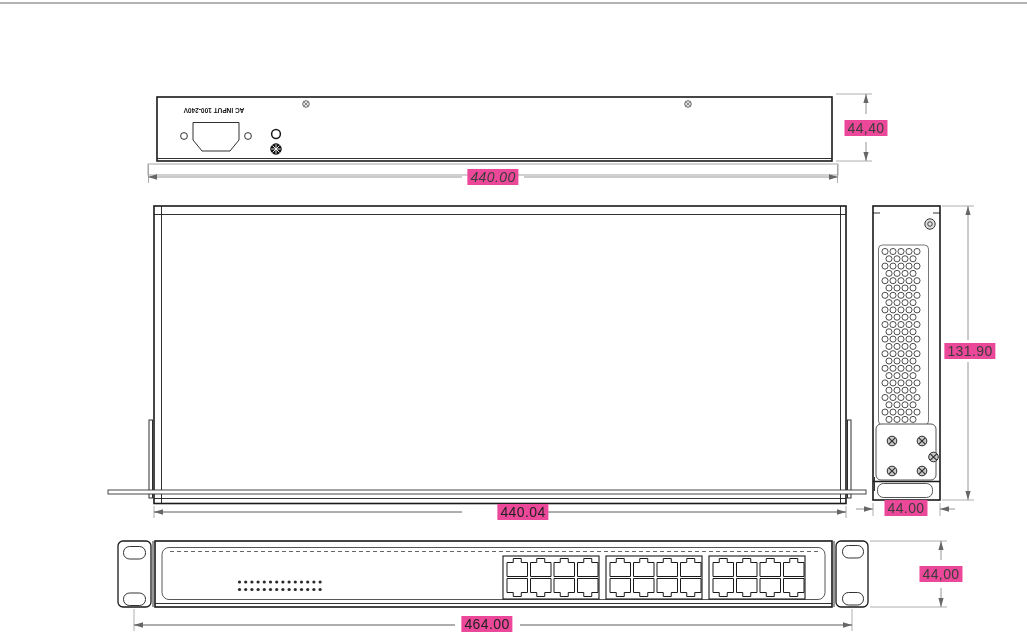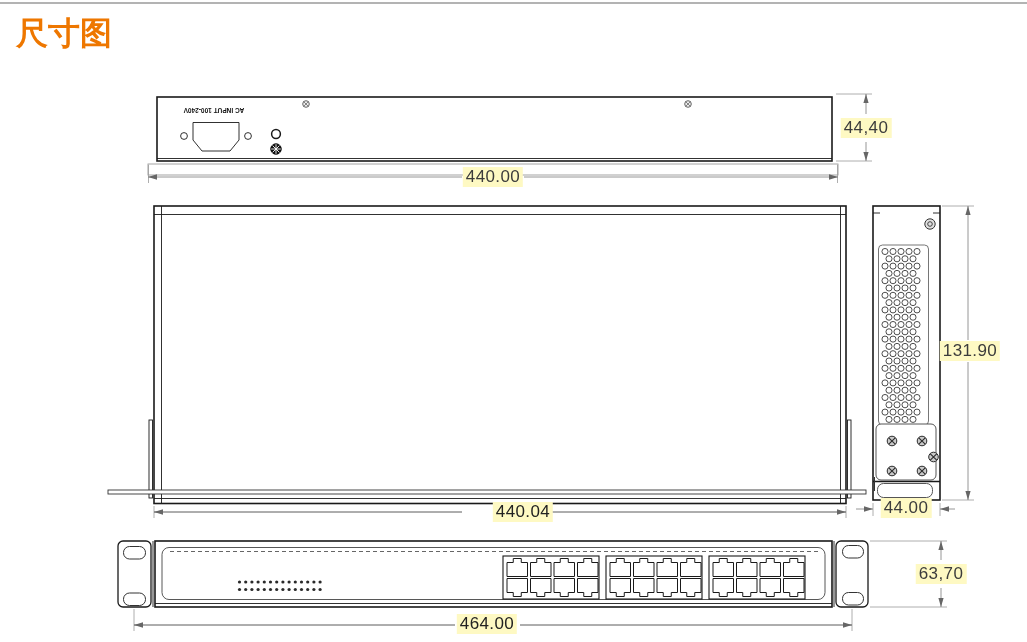--- a/index.html
+++ b/index.html
@@ -9,39 +9,38 @@
   .page-title{position:absolute;left:16px;top:16px;font-family:"DejaVu Sans",sans-serif;
               font-size:32px;font-weight:bold;color:#ee7700;line-height:1.1;}
   svg{position:absolute;left:0;top:0;}
   .outline{fill:#fff;stroke:#1a1a1a;stroke-width:1.6;}
   .inner{fill:none;stroke:#1a1a1a;stroke-width:0.9;}
   .lightbox{fill:#fff;stroke:#9a9a9a;stroke-width:0.9;}
   .ext{stroke:#9a9a9a;stroke-width:0.8;fill:none;}
   .dim{stroke:#8a8a8a;stroke-width:0.9;fill:none;}
   .dimd{stroke:#4a4a4a;stroke-width:0.9;fill:none;}
   .arr{fill:#666;stroke:none;}
-  .dimlabel{position:absolute;transform:translate(-50%,-50%);background:#fef9c3;padding:0 3px;
-            font-size:17px;color:#3c3c3c;letter-spacing:.4px;white-space:nowrap;}
-  #lbl-rear-width{left:493px;top:177px;}
+  .dimlabel{position:absolute;transform:translate(-50%,-50%);background:#ec4899;padding:0 3px;
+            font-size:14px;color:#3c3c3c;letter-spacing:.4px;white-space:nowrap;}
+  #lbl-rear-width{left:493px;top:177px;font-style:italic;}
   #lbl-rear-height{left:866px;top:128px;}
   #lbl-top-width{left:523px;top:512px;color:#222;}
   #lbl-side-height{left:970px;top:351px;}
   #lbl-side-depth{left:906px;top:508px;}
   #lbl-front-width{left:487px;top:624px;color:#222;}
   #lbl-front-height{left:941px;top:574px;}
   #lbl-ac{left:214px;top:110px;transform:translate(-50%,-50%) rotate(180deg);
           background:transparent;padding:0;font-size:6.5px;font-weight:bold;
           letter-spacing:0;color:#111;}
 </style>
 </head>
 <body>
 
 <div id="stage">
   <div class="top-rule"></div>
-  <div class="page-title">尺寸图</div>
 
   <svg id="drawing" width="1027" height="642" viewBox="0 0 1027 642">
 
     <g>
       <rect class="outline" x="157" y="97" width="675" height="64"></rect>
       <line class="inner" x1="157" y1="158.5" x2="832" y2="158.5"></line>
       <rect class="lightbox" x="148" y="164" width="690" height="11"></rect>
 
       <g id="rear-screws">
           <g>
@@ -338,14 +337,14 @@
     </g>
   </svg>
 
   <div class="dimlabel" id="lbl-ac">AC INPUT 100-240V</div>
   <div class="dimlabel" id="lbl-rear-width">440.00</div>
   <div class="dimlabel" id="lbl-rear-height">44,40</div>
   <div class="dimlabel" id="lbl-top-width">440.04</div>
   <div class="dimlabel" id="lbl-side-height">131.90</div>
   <div class="dimlabel" id="lbl-side-depth">44.00</div>
   <div class="dimlabel" id="lbl-front-width">464.00</div>
-  <div class="dimlabel" id="lbl-front-height">63,70</div>
+  <div class="dimlabel" id="lbl-front-height">44,00</div>
 </div>
 
 </body></html>

